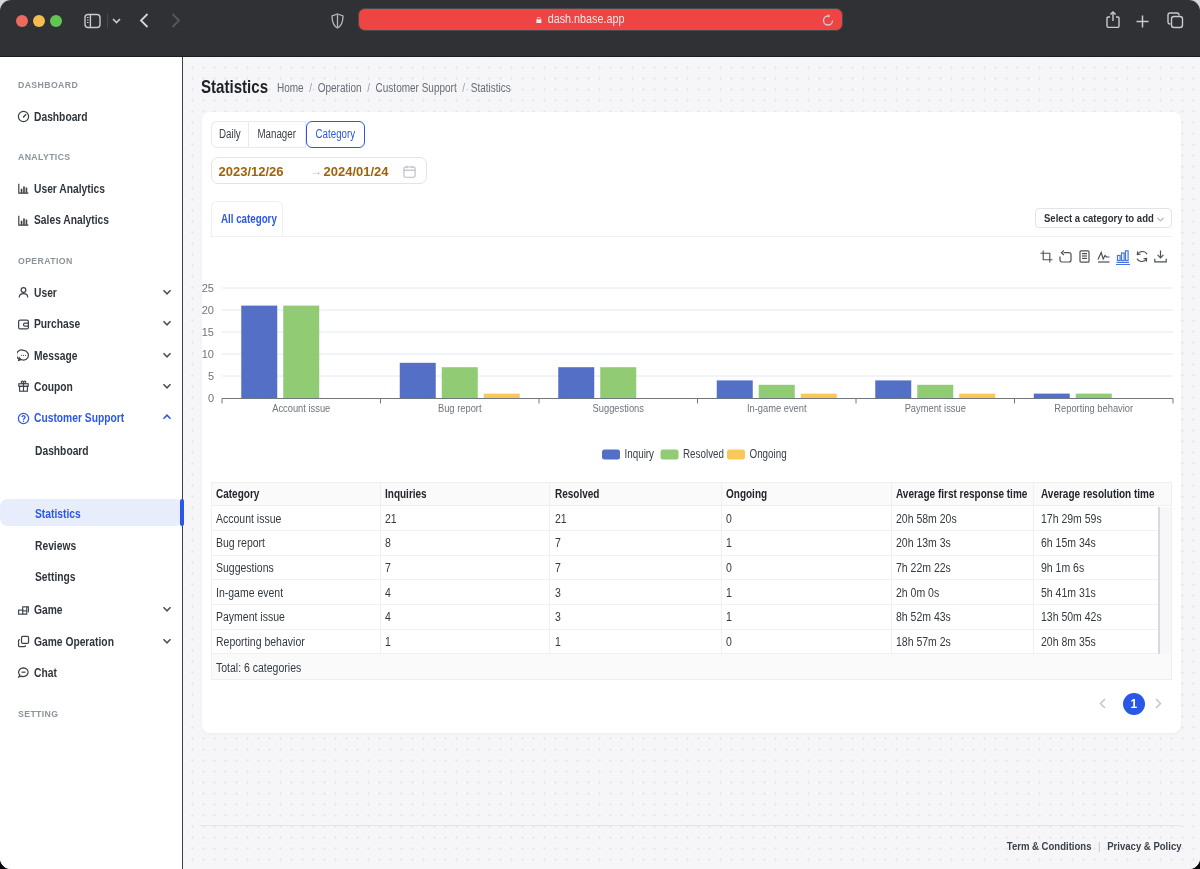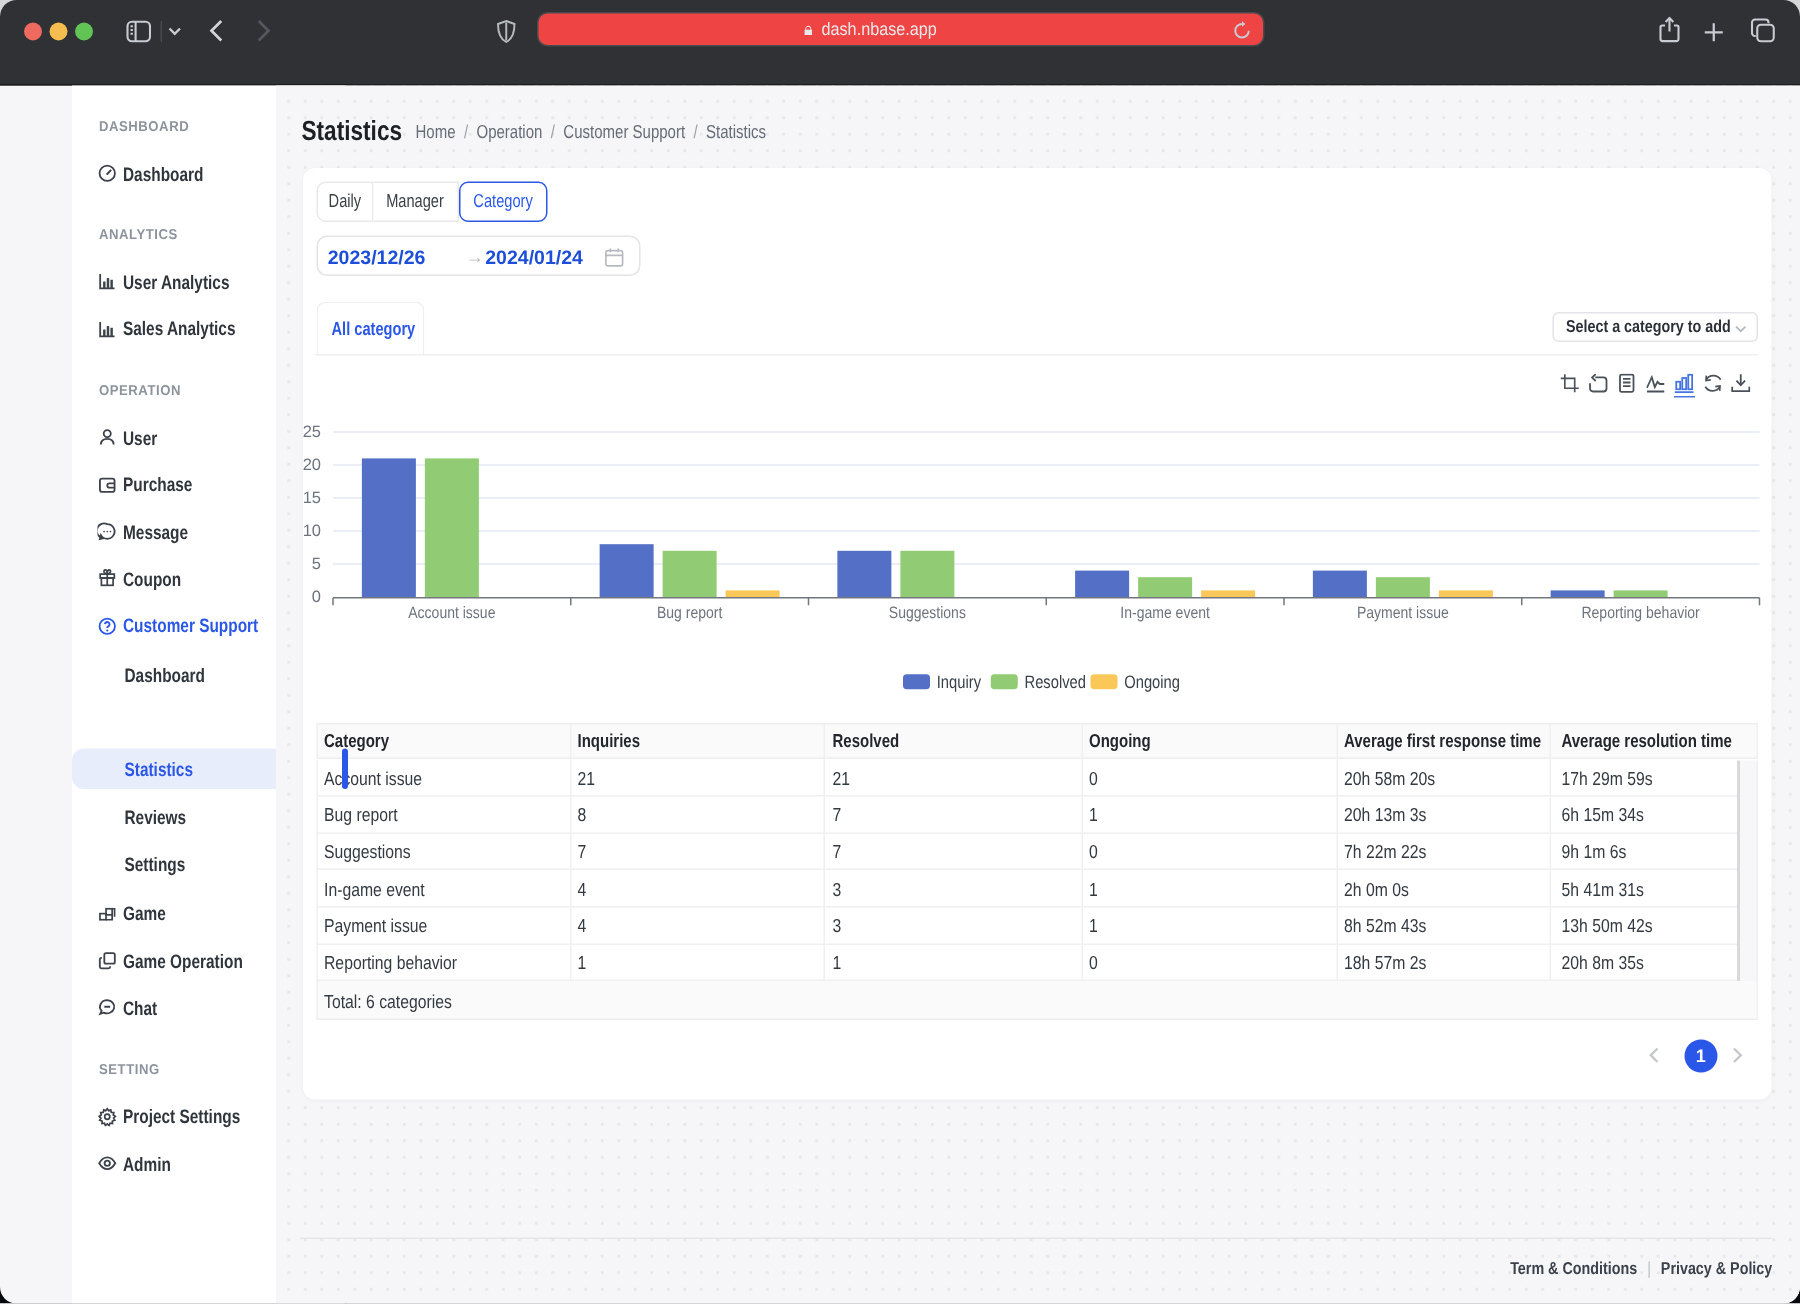--- a/index.html
+++ b/index.html
@@ -12,21 +12,21 @@
 .chrome { position:absolute; left:0; top:0; width:1200px; height:57px; background:#2f3134; border-bottom:1px solid #1c1d1f; }
 .tl { position:absolute; top:15px; width:12px; height:12px; border-radius:50%; }
 .tl.r { left:16px; background:#ee6a5f; }
 .tl.y { left:33px; background:#f5bd4f; }
 .tl.g { left:50px; background:#61c454; }
 .cicon { position:absolute; color:#c8cbcf; }
 .urlbar { position:absolute; left:358px; top:8px; width:485px; height:23px; border-radius:7px; background:#ef4444; border:1px solid #484a4d; }
 .urltxt { position:absolute; left:-20px; top:0; width:100%; height:21px; text-align:center; line-height:21px; color:#e8e9ea; font-size:12px; }
 .urltxt span { display:inline-block; transform:scaleX(0.9); }
 .app { position:absolute; left:0; top:57px; width:1200px; height:812px; }
-.sidebar { position:absolute; left:0; top:0; width:183px; height:812px; background:#ffffff; border-right:1px solid #404040;margin-left:48px; }
+.sidebar { position:absolute; left:0; top:0; width:183px; height:812px; background:#ffffff; border-right:1px solid #404040; }
 .main { position:absolute; left:184px; top:0; width:1016px; height:812px;
   background-image: radial-gradient(rgba(216,218,226,0.5) 1px, transparent 1.2px);
   background-size: 11px 11px; background-position: 3px 5px; background-color:#f6f6f8; }
 .slabel { position:absolute; left:18px; font-size:9.5px; font-weight:700; letter-spacing:.4px; color:#8d939c; }
 .slabel span { display:inline-block; transform:scaleX(0.92); transform-origin:0 50%; }
 .sitem { position:absolute; left:0; width:183px; height:26px; }
 .sitem .ic { position:absolute; left:17px; top:50%; margin-top:-6.5px; width:13px; height:13px; color:#3e434b; }
 .sitem .ic svg { width:13px; height:13px; }
 .sitem .tx { position:absolute; left:34px; top:50%; transform:translateY(-50%); font-size:13px; font-weight:700; color:#30353c; white-space:nowrap; }
 .sitem .tx span, .ssub .tx span { display:inline-block; transform:scaleX(0.79); transform-origin:0 50%; }
@@ -41,21 +41,21 @@
 .crumb { position:absolute; left:93px; top:24px; font-size:12.5px; color:#676d76; white-space:nowrap; transform:scaleX(0.80); transform-origin:0 50%; }
 .crumb .sep { margin:0 7px; color:#9aa0a8; }
 .card { position:absolute; left:18px; top:55px; width:979px; height:621px; background:#fff; border-radius:8px; box-shadow:0 1px 3px rgba(25,30,40,.04); }
 .tabs { position:absolute; left:8.5px; top:8.5px; height:27px; display:flex; }
 .tab { height:27px; font-size:12.5px; color:#3b4046; background:#fff; border:1px solid #e9e9ec; display:flex; align-items:center; justify-content:center; }
 .tab span { display:inline-block; transform:scaleX(0.78); white-space:nowrap; }
 .tab.first { border-radius:6px 0 0 6px; width:38.5px; }
 .tab.mid { border-left:none; width:57px; }
 .tab.act { border:1px solid #2b57e8; color:#2b57e8; border-radius:6px; width:58.5px; font-weight:500; }
 .dater { position:absolute; left:8.5px; top:45px; width:216px; height:27px; border:1px solid #e4e4e8; border-radius:7px; background:#fff; }
-.dater .d1, .dater .d2 { position:absolute; top:5.5px; font-size:13px; font-weight:700; color:#1d4ed8; }
+.dater .d1, .dater .d2 { position:absolute; top:5.5px; font-size:13px; font-weight:700; color:#a16207; }
 .dater .d1 { left:7px; } .dater .d2 { left:112px; }
 .dater .ar { position:absolute; left:99px; top:5.5px; font-size:12px; color:#b6bac0; }
 .dater .cal { position:absolute; right:10px; top:7px; width:13px; height:13px; color:#b6bac0; }
 .cattabline { position:absolute; left:8px; top:123.5px; width:962px; height:1px; background:#f0f0f2; }
 .cattab { position:absolute; left:9px; top:89px; width:71.5px; height:35px; background:#fff; border:1px solid #f0f0f2; border-bottom:none; border-radius:6px 6px 0 0; }
 .cattab .tx { position:absolute; left:9px; top:50%; transform:translateY(-50%) scaleX(0.78); transform-origin:0 50%; font-size:12.5px; font-weight:700; color:#2b57e8; white-space:nowrap; }
 .sel2 { position:absolute; left:833px; top:96px; width:137px; height:20px; border:1px solid #e4e4e8; border-radius:4px; background:#fff; }
 .sel2 .tx { position:absolute; left:8px; top:50%; transform:translateY(-50%) scaleX(0.83); transform-origin:0 50%; font-size:11.5px; font-weight:700; color:#2c3137; white-space:nowrap; }
 .sel2 .ch { position:absolute; right:6px; top:5.5px; width:9px; height:9px; color:#b6bac0; }
 .th { position:absolute; font-size:12.5px; font-weight:700; color:#23272d; white-space:nowrap; transform:scaleX(0.8); transform-origin:0 50%; }
@@ -240,40 +240,20 @@
             </svg>
           </div>
 <div class="sitem" style="top:601.5px">
             <span class="ic"><svg viewBox="0 0 16 16" fill="none" stroke="currentColor" stroke-width="1.5">
                 <path d="M8 2.2 a6 5.4 0 1 1 -3 10.2 L2.2 13.4 L3.4 11 A6 5.4 0 0 1 8 2.2 Z"></path>
                 <line x1="5.6" y1="7.6" x2="10.4" y2="7.6"></line>
               </svg></span>
             <span class="tx"><span>Chat</span></span>
           </div>
 <div class="slabel" style="top:651px"><span>SETTING</span></div>
-<div class="sitem" style="top:674px">
-            <span class="ic"><svg viewBox="0 0 16 16" fill="none" stroke="currentColor" stroke-width="1.4">
-                <circle cx="8" cy="8" r="2.1"></circle>
-                <path d="M8 1.4 L9.2 3 L10.9 2.4 L11.3 4.4 L13.4 4.5 L12.9 6.4 L14.6 7.6 L13.2 9.1 L14.2 10.9 L12.2 11.5 L12.3 13.6 L10.3 13.3 L9.5 15.2 L8 13.9 L6.5 15.2 L5.7 13.3 L3.7 13.6 L3.8 11.5 L1.8 10.9 L2.8 9.1 L1.4 7.6 L3.1 6.4 L2.6 4.5 L4.7 4.4 L5.1 2.4 L6.8 3 Z"></path>
-              </svg></span>
-            <span class="tx"><span>Project Settings</span></span>
-            <svg class="ch" viewBox="0 0 10 10" fill="none" stroke="currentColor" stroke-width="1.5">
-              <path d="M1.5 3.2 L5 6.8 L8.5 3.2"></path>
-            </svg>
-          </div>
-<div class="sitem" style="top:705.5px">
-            <span class="ic"><svg viewBox="0 0 16 16" fill="none" stroke="currentColor" stroke-width="1.5">
-                <path d="M1.4 8 C3.4 4.6 5.8 3.2 8 3.2 C10.2 3.2 12.6 4.6 14.6 8 C12.6 11.4 10.2 12.8 8 12.8 C5.8 12.8 3.4 11.4 1.4 8 Z"></path>
-                <circle cx="8" cy="8" r="2.2"></circle>
-              </svg></span>
-            <span class="tx"><span>Admin</span></span>
-            <svg class="ch" viewBox="0 0 10 10" fill="none" stroke="currentColor" stroke-width="1.5">
-              <path d="M1.5 3.2 L5 6.8 L8.5 3.2"></path>
-            </svg>
-          </div>
       </div>
       <div class="main">
         <div class="title">Statistics</div>
         <div class="crumb">Home<span class="sep">/</span>Operation<span class="sep">/</span>Customer Support<span class="sep">/</span>Statistics</div>
         <div class="card">
           <div class="tabs">
             <div class="tab first">
                 <span>Daily</span>
               </div>
               <div class="tab mid">

